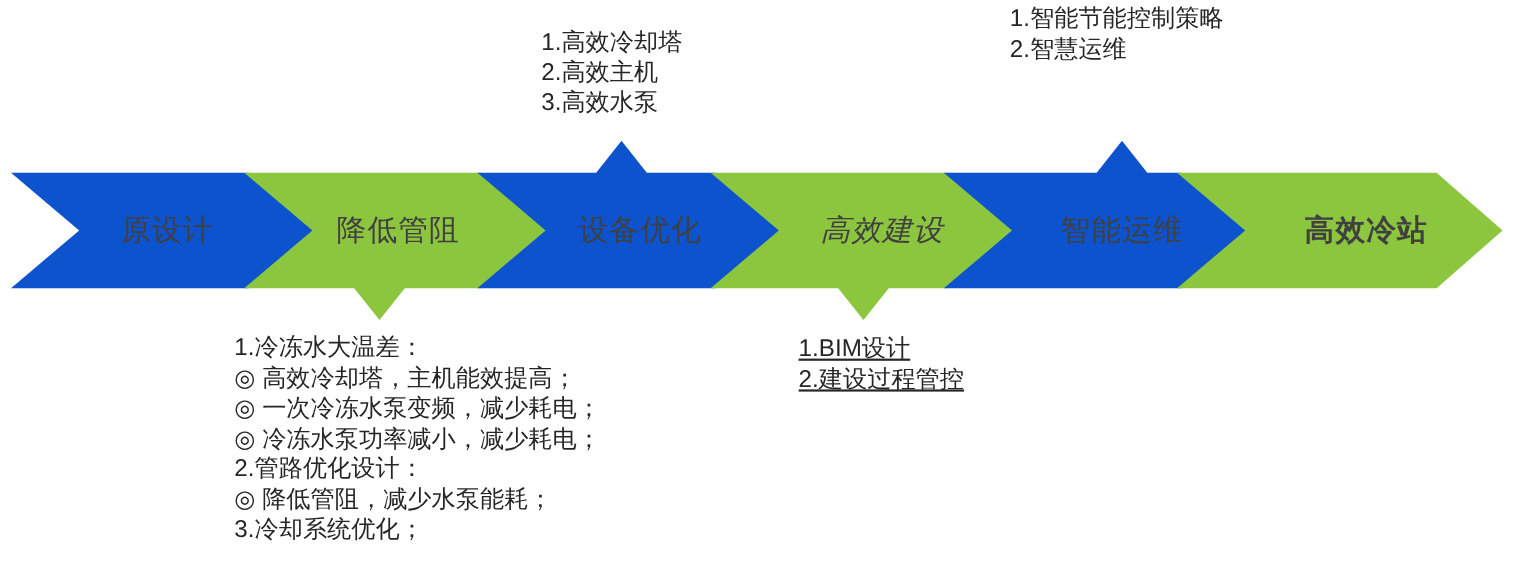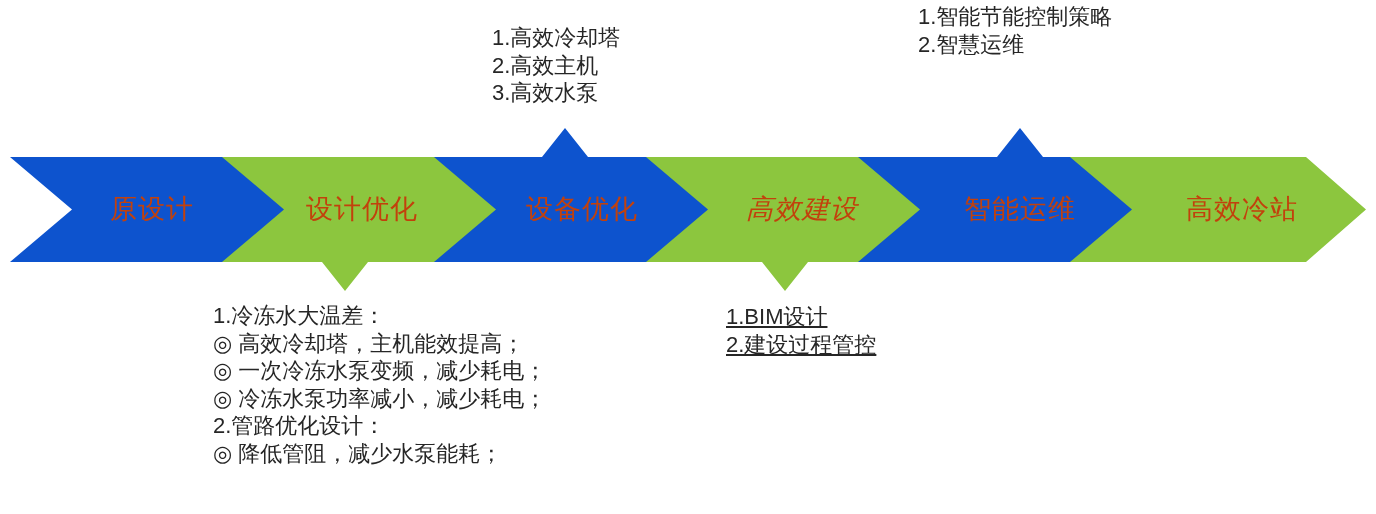--- a/index.html
+++ b/index.html
@@ -26,21 +26,21 @@
     position: absolute;
     left: 0;
     top: 0;
     width: 1376px;
     height: 514px;
     overflow: visible;
   }
 
   .step-label {
     position: absolute;
-    color: #c2410c;
+    color: #404040;
     font-size: 27px;
     line-height: 1;
     letter-spacing: 1px;
     white-space: nowrap;
     text-align: center;
     font-weight: 400;
     pointer-events: none;
   }
 
   .callout {
@@ -66,33 +66,34 @@
     <polygon fill="#0d53ce" points="434,157 542,157 565,128 588,157 650,157 712,209.5 650,262 434,262 496,209.5"></polygon>
 
     <polygon fill="#8cc63e" points="646,157 862,157 924,209.5 862,262 808,262 785,291 762,262 646,262 708,209.5"></polygon>
 
     <polygon fill="#0d53ce" points="858,157 997,157 1020,128 1043,157 1074,157 1136,209.5 1074,262 858,262 920,209.5"></polygon>
 
     <polygon fill="#8cc63e" points="1070,157 1306,157 1366,209.5 1306,262 1070,262 1132,209.5"></polygon>
   </svg>
 
   <div class="step-label" style="left:62px; top:196px; width:180px;">原设计</div>
-  <div class="step-label" style="left:272px; top:196px; width:180px;">设计优化</div>
+  <div class="step-label" style="left:272px; top:196px; width:180px;">降低管阻</div>
   <div class="step-label" style="left:492px; top:196px; width:180px;">设备优化</div>
   <div class="step-label" style="left:712px; top:196px; width:180px;font-style:italic;">高效建设</div>
   <div class="step-label" style="left:930px; top:196px; width:180px;">智能运维</div>
-  <div class="step-label" style="left:1152px; top:196px; width:180px;">高效冷站</div>
+  <div class="step-label" style="left:1152px; top:196px; width:180px;font-weight:bold;">高效冷站</div>
 
   <div class="callout" style="left:213px; top:302px;">
     <span class="ln">1.冷冻水大温差：</span>
     <span class="ln">◎ 高效冷却塔，主机能效提高；</span>
     <span class="ln">◎ 一次冷冻水泵变频，减少耗电；</span>
     <span class="ln">◎ 冷冻水泵功率减小，减少耗电；</span>
     <span class="ln">2.管路优化设计：</span>
     <span class="ln">◎ 降低管阻，减少水泵能耗；</span>
+    <span class="ln">3.冷却系统优化；</span>
   </div>
 
   <div class="callout" style="left:492px; top:24px;">
     <span class="ln">1.高效冷却塔</span>
     <span class="ln">2.高效主机</span>
     <span class="ln">3.高效水泵</span>
   </div>
 
   <div class="callout" style="left:726px; top:303px;text-decoration:underline;">
     <span class="ln">1.BIM设计</span>

